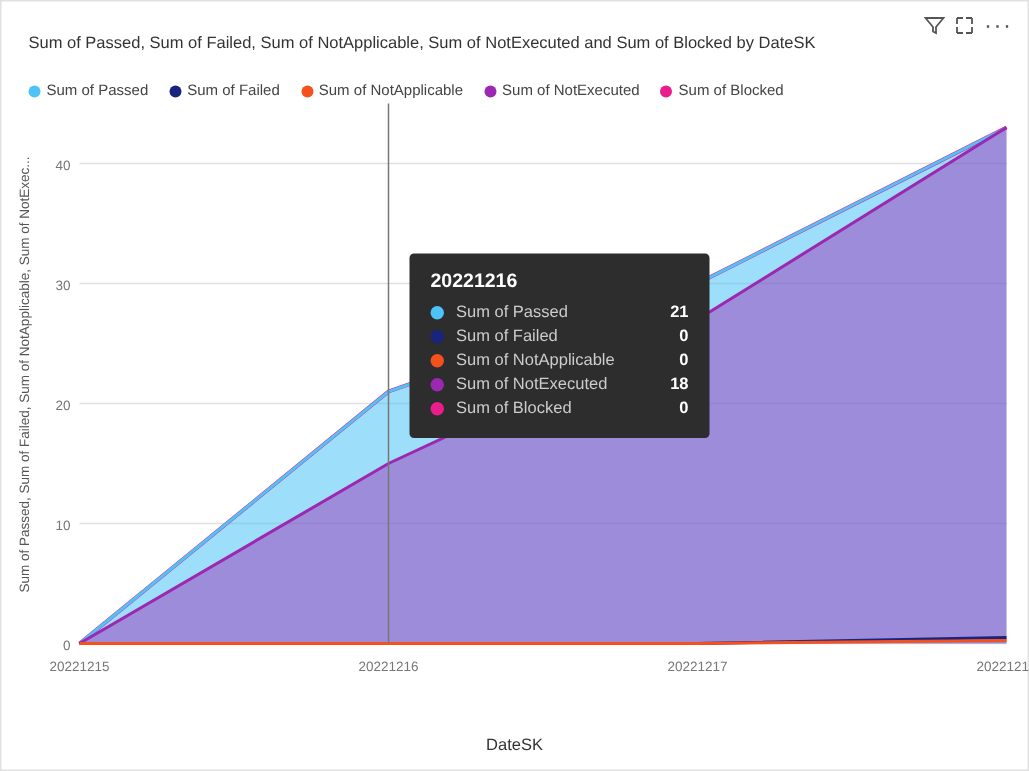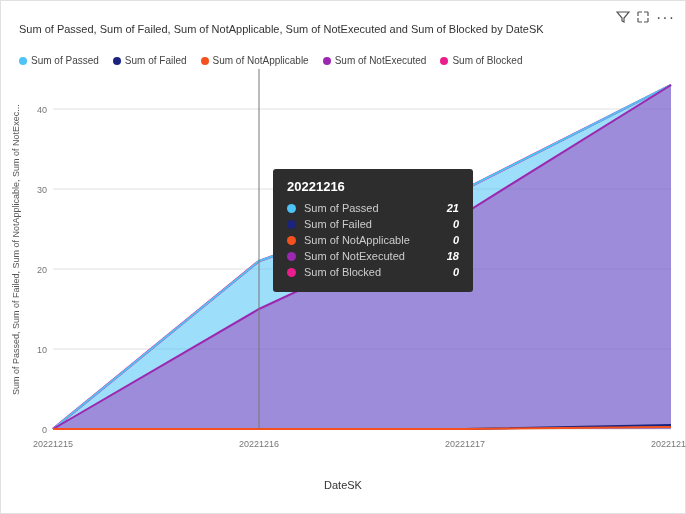--- a/index.html
+++ b/index.html
@@ -106,21 +106,20 @@
     }
     .tooltip-label {
       flex: 1;
       color: #ccc;
     }
     .tooltip-value {
       color: #fff;
       font-weight: 600;
       min-width: 16px;
       text-align: right;
-      font-style: italic;
     }
     svg.chart-svg {
       position: absolute;
       top: 0; left: 0;
       width: 100%; height: 100%;
       overflow: visible;
     }
   </style>
 </head>
 <body>
@@ -240,15 +239,15 @@
       </div>
       <div class="tooltip-row">
         <div class="tooltip-dot" style="background:#e91e8c;"></div>
         <span class="tooltip-label">Sum of Blocked</span>
         <span class="tooltip-value">0</span>
       </div>
     </div>
 
   </div>
 
-  <div class="x-axis-label" style="position:absolute;bottom:22px;left:50%;transform:translateX(-50%);font-size:11px;color:#333;">DateSK</div>
+  <div class="x-axis-label" style="position:absolute;bottom:10px;left:50%;transform:translateX(-50%);font-size:11px;color:#333;">DateSK</div>
 
 </div>
 
 </body></html>

